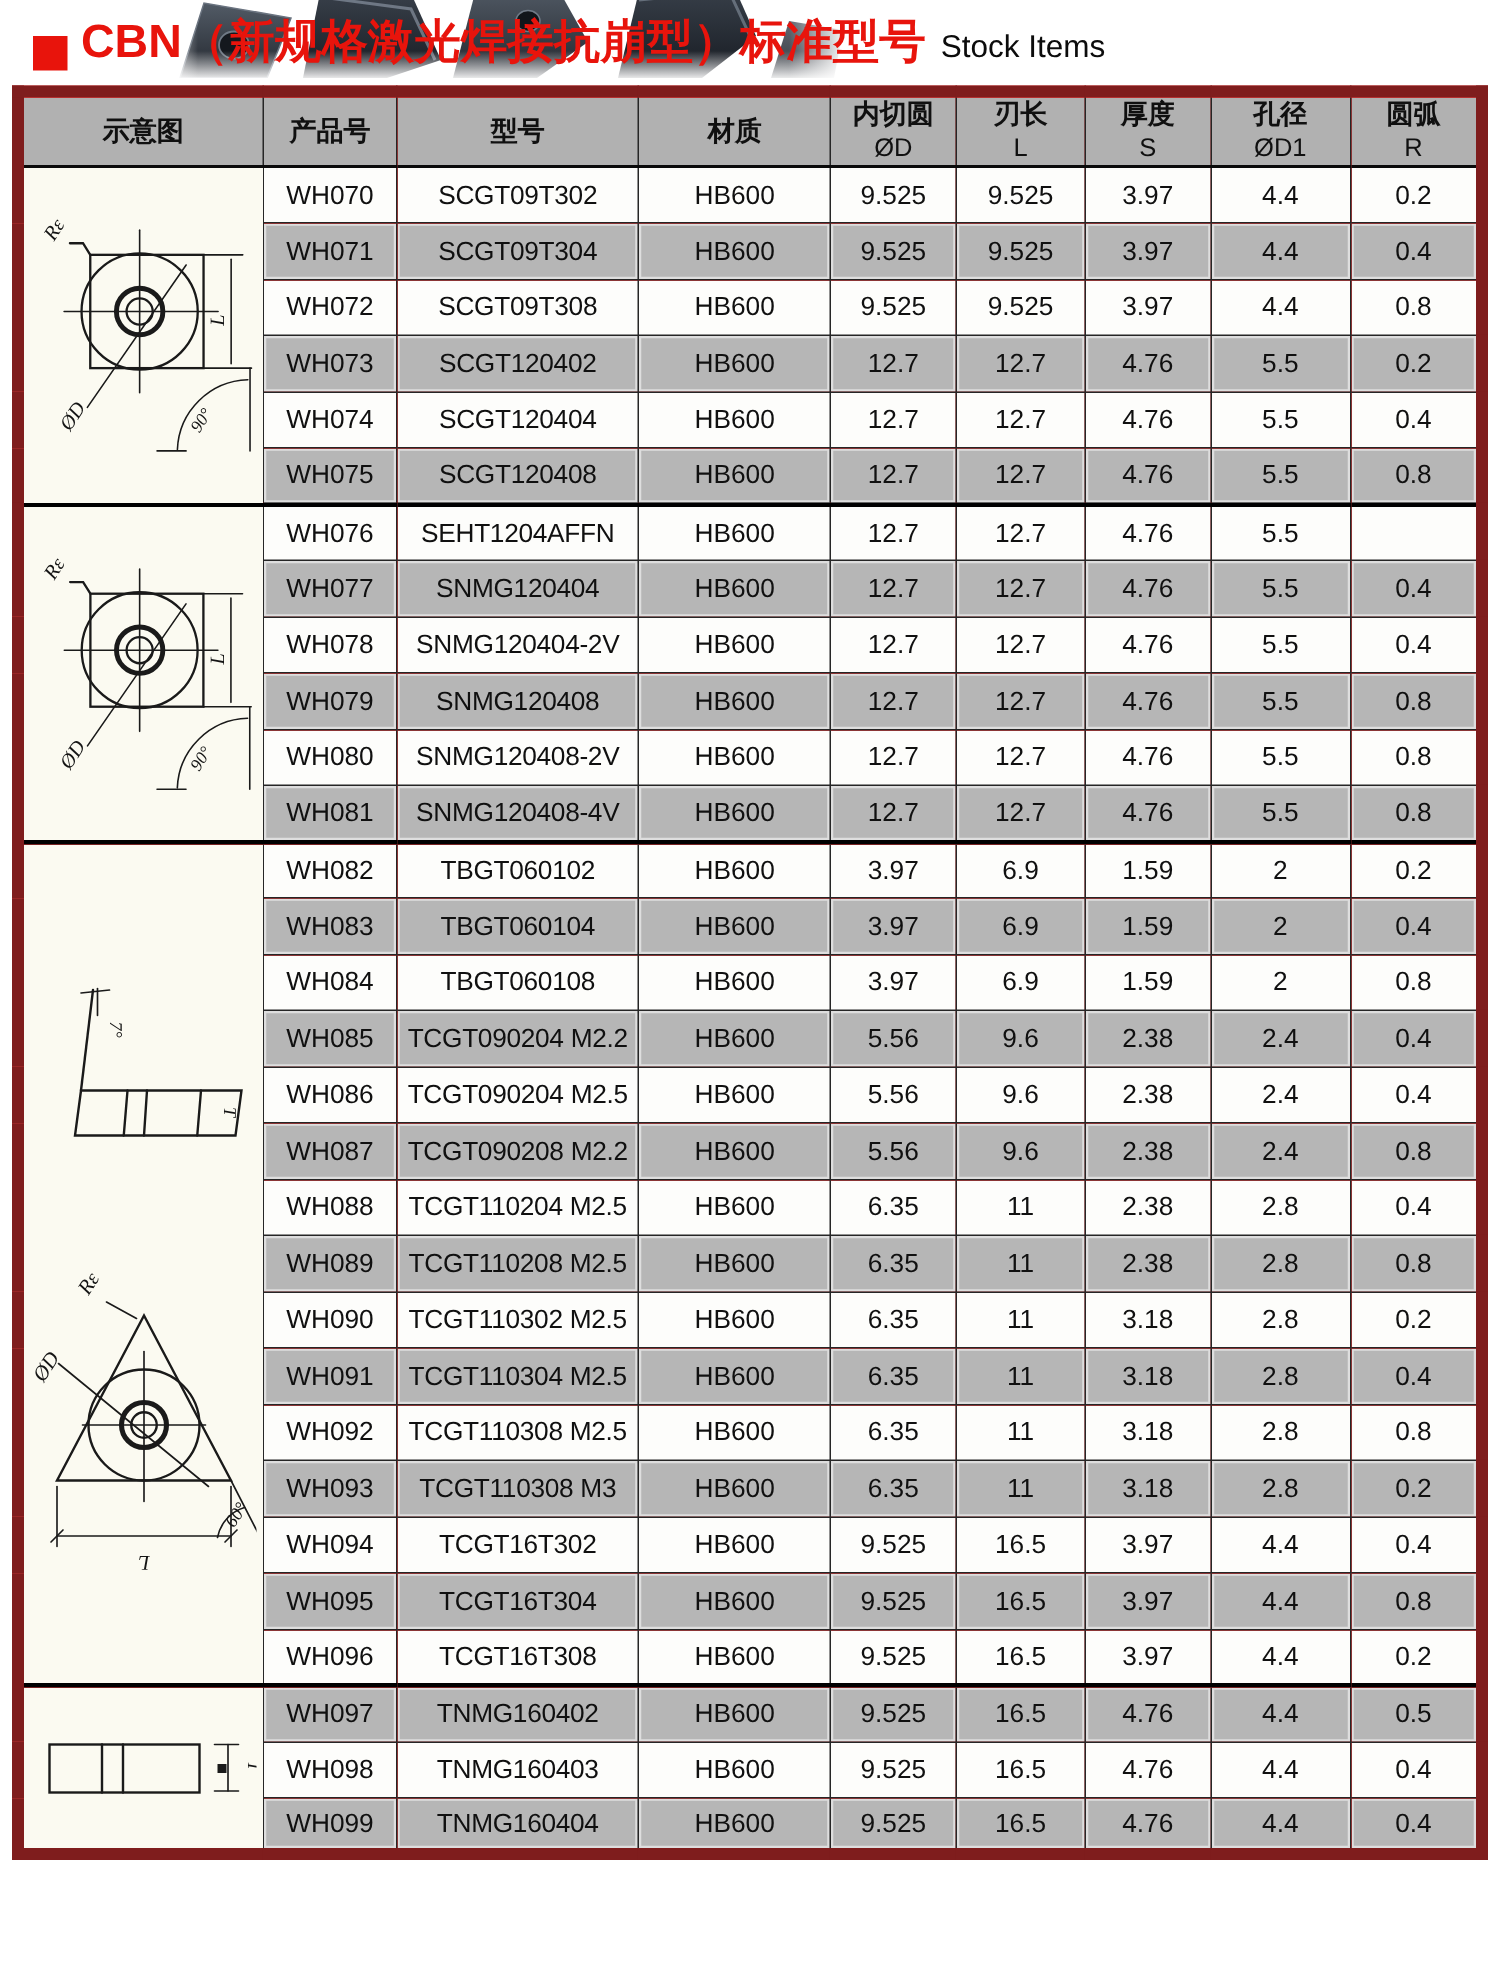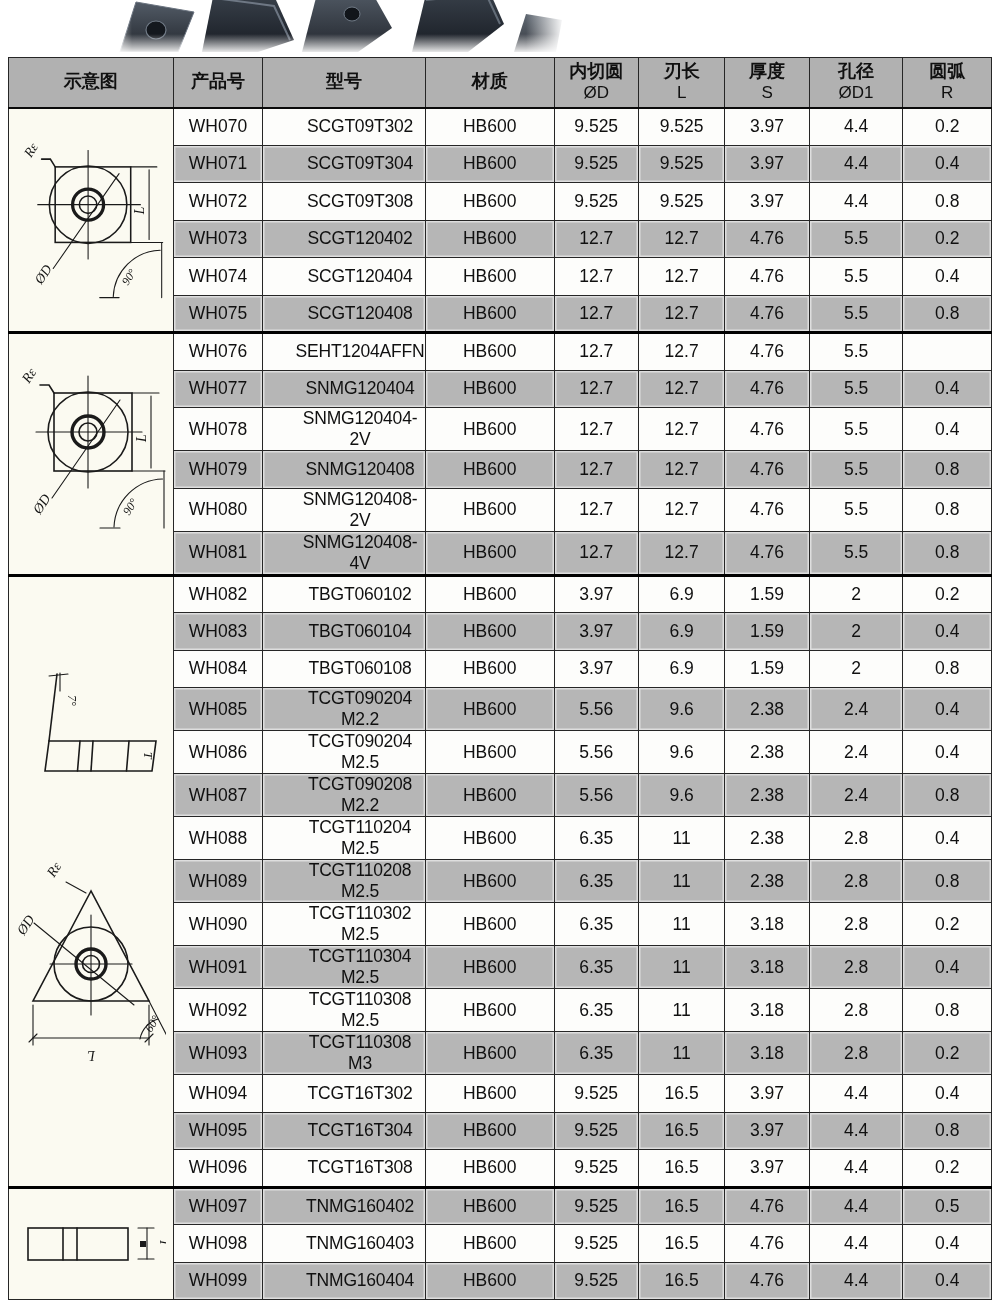--- a/index.html
+++ b/index.html
@@ -13,29 +13,29 @@
     font-family:"Liberation Sans","DejaVu Sans",sans-serif;color:#101010;
   }
   
   .title-bar{position:relative;height:57px;width:1000px;}
   .photo{position:absolute;left:106px;top:0;width:458px;height:52px;z-index:1;}
   .title-line{position:absolute;left:22px;top:0;height:57px;display:flex;align-items:baseline;z-index:2;padding-top:9px;}
   .bullet{align-self:center;width:23px;height:23px;background:var(--red);display:inline-block;margin-right:9px;margin-top:4px;flex:none;}
   .main-title{font-size:31px;font-weight:bold;color:var(--red);margin:0;white-space:nowrap;line-height:1.2;}
   .suffix{font-size:21px;color:#0c0c0c;margin-left:10px;font-weight:400;white-space:nowrap;}
   
-  table.stock{margin-left:8px;width:984px;border-collapse:collapse;table-layout:fixed;border:1px solid #7f1d1d;background:#ef4444;}
+  table.stock{margin-left:8px;width:984px;border-collapse:collapse;table-layout:fixed;border:8px solid #7f1d1d;background:#ef4444;}
   th,td{border:1.6px solid var(--line);text-align:center;vertical-align:middle;padding:0;overflow:hidden;}
   thead th{height:50px;background:var(--gray-header);font-size:18px;font-weight:700;line-height:1.2;border-bottom:2.5px solid #0a0a0a;}
   thead th .h-sub{display:block;font-size:17px;font-weight:400;margin-top:1px;}
   tbody td{height:37.5px;font-size:17.5px;background:var(--row-white);}
   tr.shade td:not(.diagram-cell){background:var(--gray-row);box-shadow:inset 0 0 0 1.5px rgba(255,255,255,0.55);}
   td.diagram-cell{background:var(--diagram-bg);position:relative;}
   td.gtop,th.gtop{border-top:3.5px solid #000;text-align:center;}
-  td.model-cell{letter-spacing:-0.2px;padding-left:32px;}
+  td.model-cell{letter-spacing:-0.2px;}
   .col-diagram{width:160px}.col-product{width:87px}.col-model{width:158px}
   .col-material{width:125px}.col-d{width:82px}.col-l{width:84px}
   .col-s{width:82px}.col-d1{width:91px}.col-r{width:86px}
   
   .dwrap{position:absolute;inset:0;display:flex;flex-direction:column;align-items:center;justify-content:center;}
   .dwrap.single{justify-content:flex-start;padding-top:24px;}
   .dwrap.multi{justify-content:flex-start;padding-top:90px;gap:76px;}
   .dlabel{font-family:"Liberation Serif","DejaVu Serif",serif;font-style:italic;font-size:14px;fill:#141414;}
   .dlabel.small{font-size:12px;}
 </style>
@@ -72,20 +72,25 @@
     <polyline points="108,-2 168,6 184,40" fill="none" stroke="#8792a0" stroke-width="2" opacity="0.7"></polyline>
     <polygon points="196,52 212,-10 268,-4 286,28 252,52" fill="url(#gA)"></polygon>
     <ellipse cx="246" cy="14" rx="8" ry="7" fill="#11151a" stroke="#707a86" stroke-width="1"></ellipse>
     <polygon points="306,52 320,-6 382,-12 398,24 362,52" fill="url(#gB)"></polygon>
     <polyline points="320,0 380,-6 394,24" fill="none" stroke="#8792a0" stroke-width="2" opacity="0.6"></polyline>
     <polygon points="408,52 420,14 456,20 450,52" fill="url(#gA)" opacity="0.92"></polygon>
     <rect x="0" y="34" width="458" height="18" fill="url(#fadeV)"></rect>
     <rect x="420" y="0" width="38" height="52" fill="url(#fadeH)"></rect>
     <rect x="0" y="0" width="26" height="52" fill="url(#fadeL)"></rect>
   </svg>
+  <div class="title-line">
+    <span class="bullet"></span>
+    <h1 class="main-title">CBN（新规格激光焊接抗崩型）标准型号</h1>
+    <span class="suffix">Stock Items</span>
+  </div>
 </header>
 
 <table class="stock">
     <colgroup>
       <col class="col-diagram">
       <col class="col-product">
       <col class="col-model">
       <col class="col-material">
       <col class="col-d">
       <col class="col-l">

